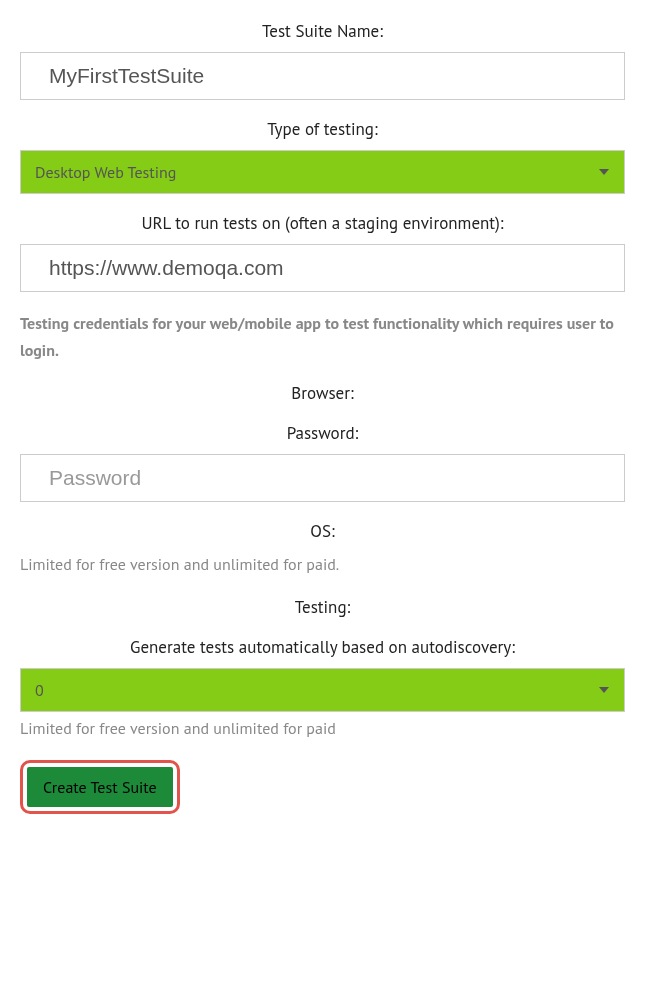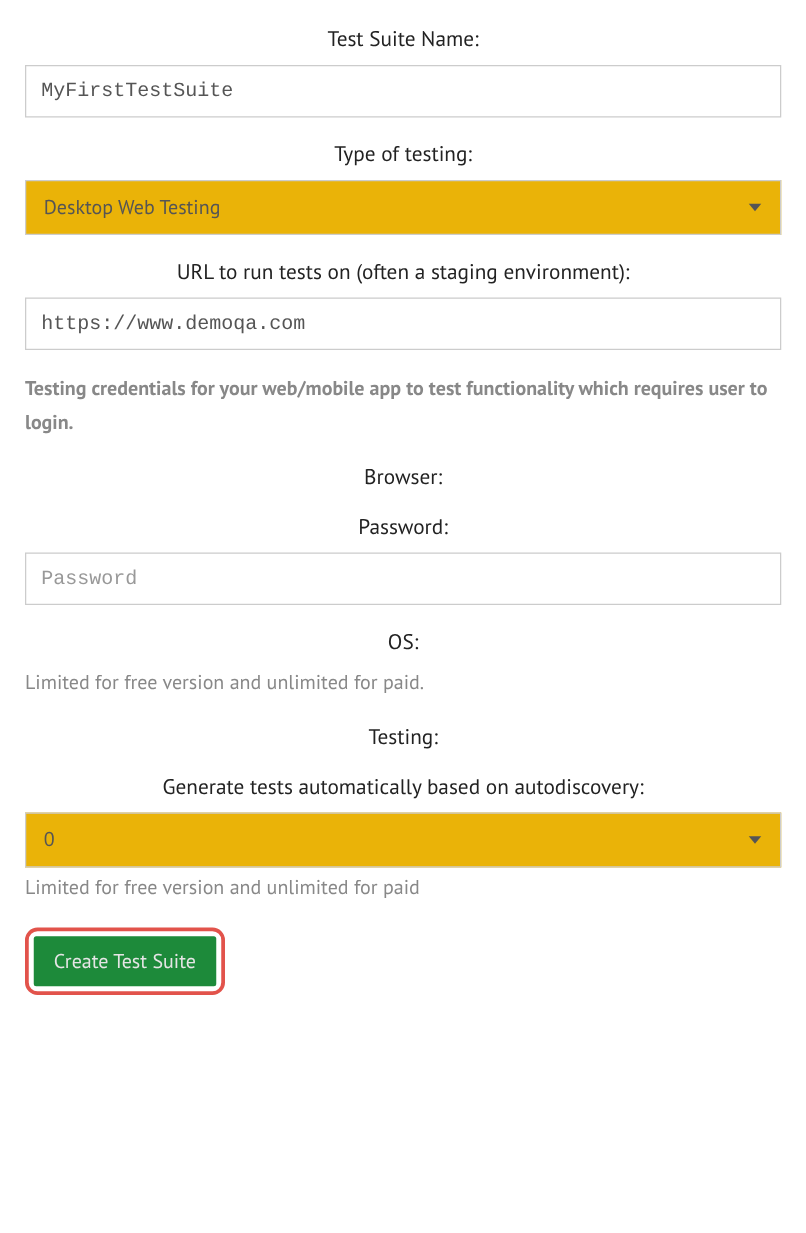--- a/index.html
+++ b/index.html
@@ -22,40 +22,40 @@
       display: block;
       font-size: 17px;
       color: #222;
       margin-bottom: 10px;
       font-weight: 400;
       text-align: center;
     }
     input[type="text"],
     input[type="password"] {
       width: 100%;
-      padding: 11px 12px;
-      font-size: 16px;
+      padding: 11px 28px;
+      font-size: 21px;
       border: 1px solid #ccc;
       background: #fff;
       color: #555;
-      font-family: Liberation Mono, monospace;
+      font-family: Liberation Sans, sans-serif;
     }
     input::placeholder {
       color: #999;
     }
     .select-wrap {
       position: relative;
       width: 100%;
     }
     select {
       width: 100%;
       padding: 11px 14px;
       font-size: 16px;
       border: 1px solid #ccc;
-      background: #eab308;
+      background: #84cc16;
       color: #555;
       font-family: inherit;
       appearance: none;
       -webkit-appearance: none;
       -moz-appearance: none;
       cursor: pointer;
     }
     .select-wrap::after {
       content: "";
       position: absolute;
@@ -83,21 +83,21 @@
       font-weight: bold;
     }
     .submit-wrap {
       display: inline-block;
       border: 3px solid #e2534b;
       border-radius: 10px;
       padding: 4px;
     }
     .submit-btn {
       background: #1d8a3a;
-      color: #e5e5e5;
+      color: #000000;
       border: none;
       padding: 10px 16px;
       font-size: 16px;
       font-family: inherit;
       cursor: pointer;
       border-radius: 2px;
     }
   </style>
 </head>
 <body>

